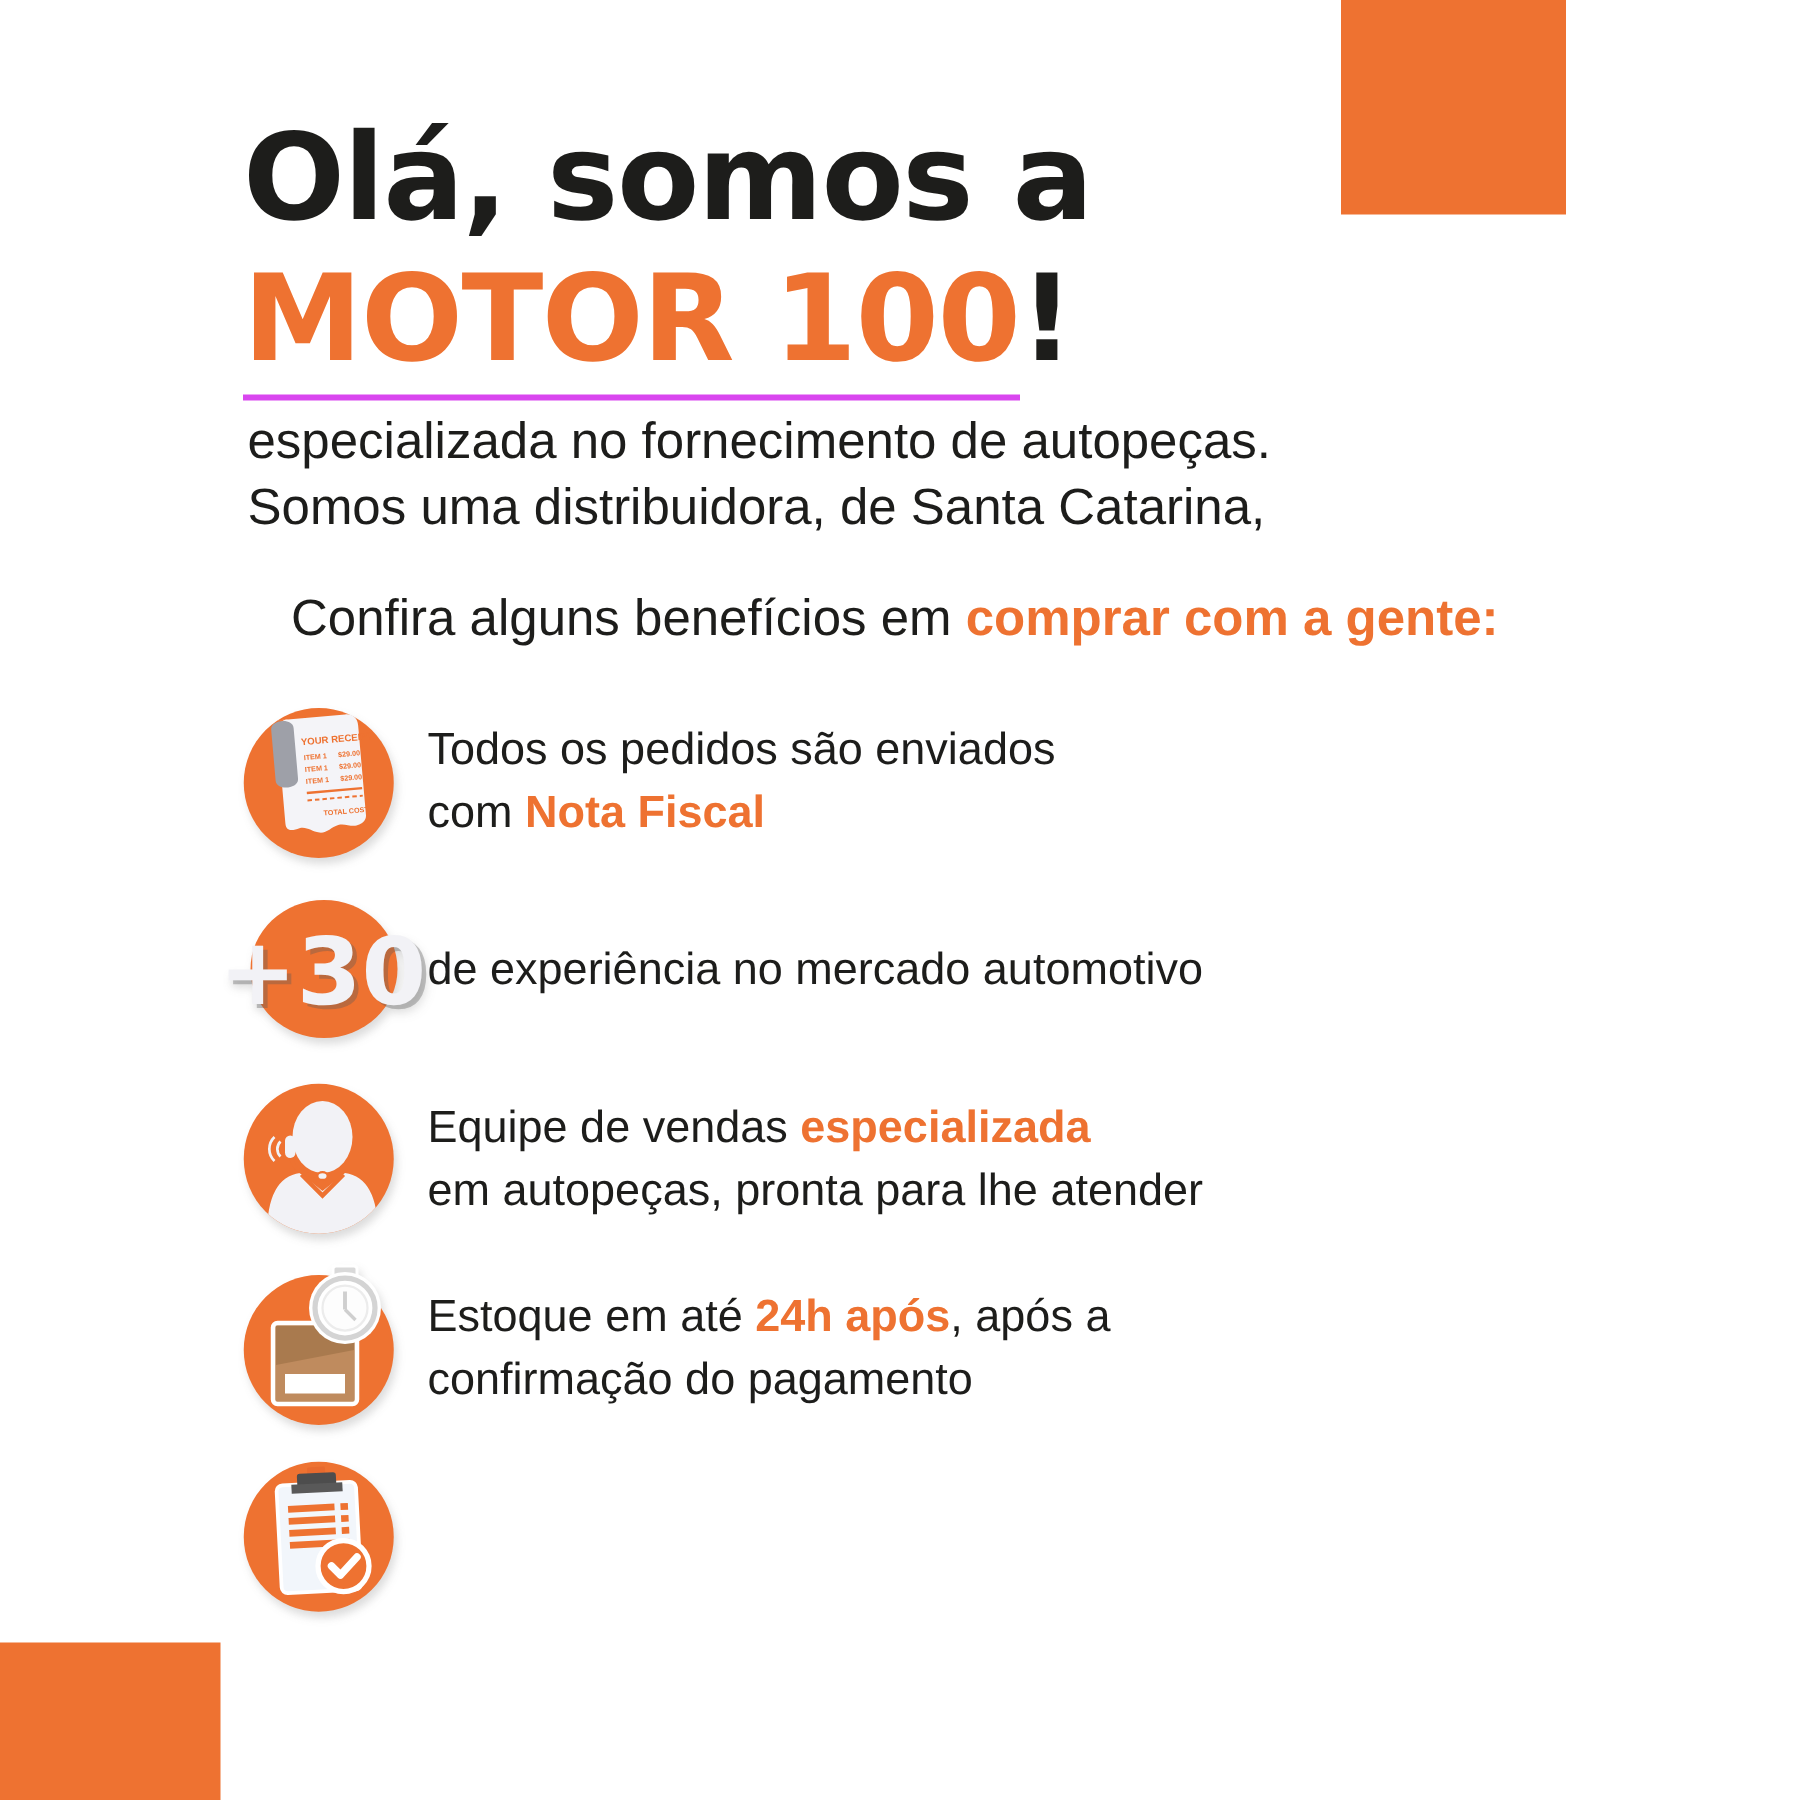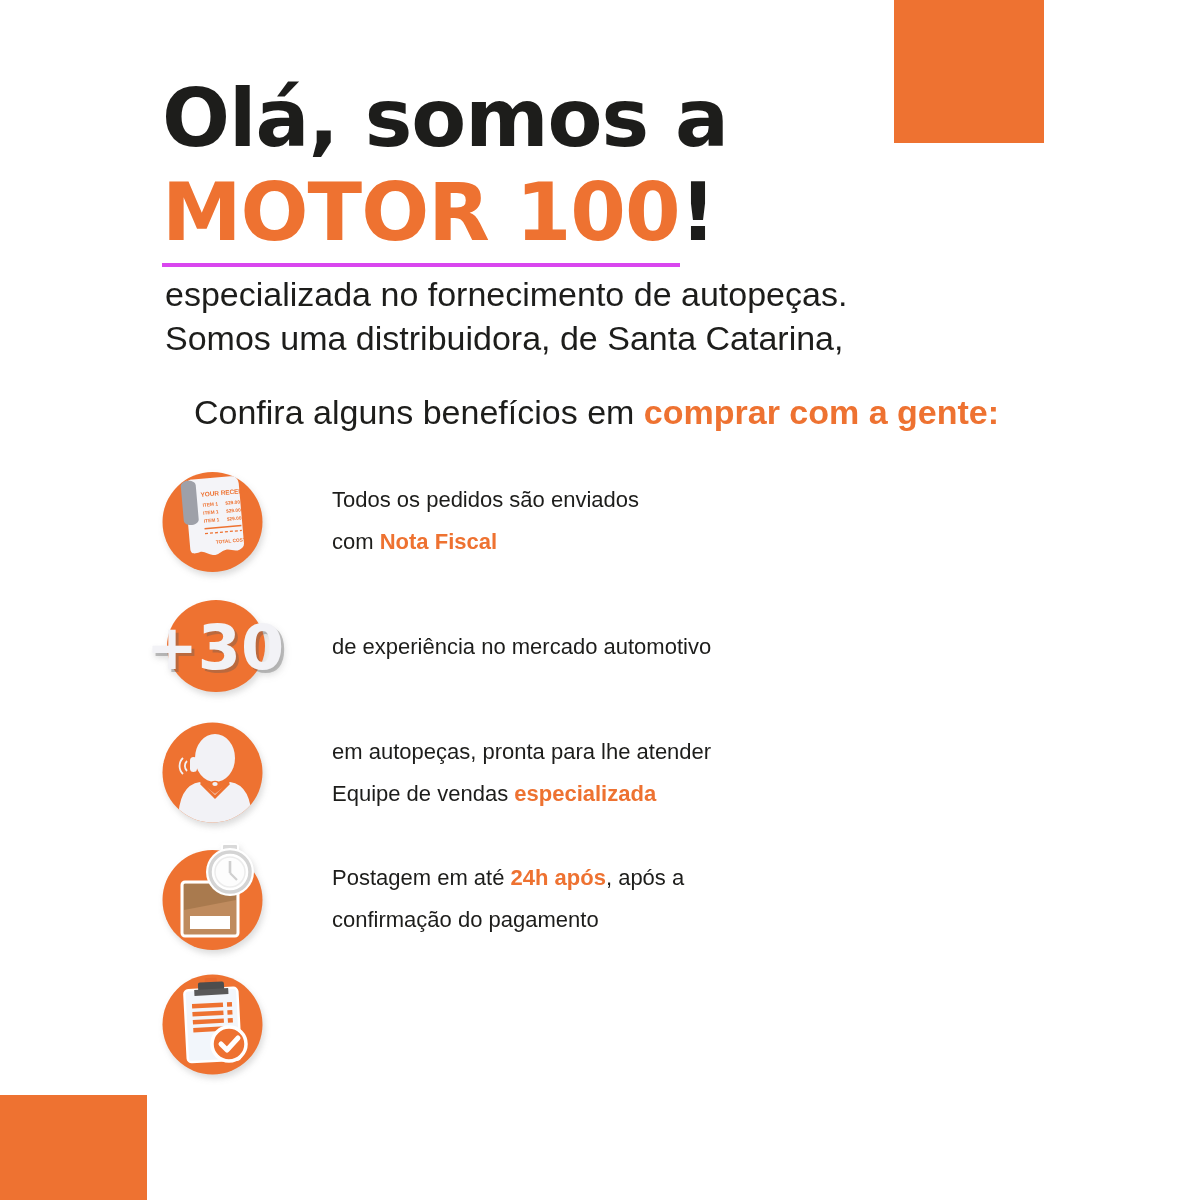--- a/index.html
+++ b/index.html
@@ -19,21 +19,21 @@
 
   .intro { position:absolute; left:165px; top:272px; font-size:34px; line-height:44px; font-weight:400; }
   .cta   { position:absolute; left:165px; top:393px; font-size:34px;margin-left:29px; }
   .hl    { color:#EE7231; font-weight:700; }
 
   .benefits { position:absolute; left:160px; top:468px; width:980px;
               display:flex; flex-direction:column; gap:21px; }
   .brow  { display:flex; align-items:center; min-height:105px; }
   .bicon { width:105px; height:105px; flex:none; margin-right:20px; position:relative; }
   .bicon svg { overflow:visible; display:block; filter:drop-shadow(2px 4px 3px rgba(60,60,60,0.18)); }
-  .btext { font-size:22px; line-height:42px;margin-left:47px; }
+  .btext { font-size:30px; line-height:42px; }
 </style>
 </head>
 <body>
 
 <div class="canvas">
 
   <div class="corner tr"></div>
   <div class="corner bl"></div>
 
   <h1 class="title">
@@ -104,22 +104,22 @@
             <path d="M41 63 L55 77 L69 63" stroke="#EE7231" stroke-width="3" fill="none"></path>
             <rect x="30" y="37" width="7" height="15" rx="3.5" fill="#f2f2f6"></rect>
             <path d="M34 52 q3 12 19 12" stroke="#EE7231" stroke-width="2.4" fill="none"></path>
             <ellipse cx="55" cy="64" rx="3.4" ry="2.6" fill="#f2f2f6" stroke="#EE7231" stroke-width="1.4"></ellipse>
             <path d="M27 41 a7 7 0 0 0 0 10" stroke="#f2f2f6" stroke-width="1.8" fill="none"></path>
             <path d="M23 38 a11 11 0 0 0 0 16" stroke="#f2f2f6" stroke-width="1.8" fill="none"></path>
           </g>
         </svg>
       </div>
       <div class="btext">
+        <div><span>Equipe de vendas </span><span class="hl">especializada</span><span></span></div>
         <div><span>em autopeças, pronta para lhe atender</span><span class="hl"></span><span></span></div>
-        <div><span>Equipe de vendas </span><span class="hl">especializada</span><span></span></div>
       </div>
     </div>
 
     <div class="brow">
       <div class="bicon">
         <svg width="105" height="105" viewBox="0 0 105 105">
           <circle cx="52.5" cy="54" r="50" fill="#EE7231"></circle>
           <g>
             <rect x="22" y="36" width="56" height="54" rx="3" fill="#bf8b5e" stroke="#ffffff" stroke-width="3"></rect>
             <path d="M24 38 h52 v16 l-52 10 z" fill="#a97a4e"></path>
@@ -130,21 +130,21 @@
             <rect x="-4" y="-22" width="8" height="7" fill="#cfcfcf"></rect>
             <circle r="24" fill="#ffffff"></circle>
             <circle r="20" fill="#ffffff" stroke="#d4d4d4" stroke-width="3.5"></circle>
             <circle r="15" fill="#fdfdfd" stroke="#ececec" stroke-width="1.5"></circle>
             <line x1="0" y1="1" x2="0" y2="-11" stroke="#cfcfcf" stroke-width="2.6"></line>
             <line x1="0" y1="1" x2="7" y2="8" stroke="#cfcfcf" stroke-width="2.2"></line>
           </g>
         </svg>
       </div>
       <div class="btext">
-        <div><span>Postagem em até </span><span class="hl">24h após</span><span>, após a</span></div>
+        <div><span>Estoque em até </span><span class="hl">24h após</span><span>, após a</span></div>
         <div><span>confirmação do pagamento</span><span class="hl"></span><span></span></div>
       </div>
     </div>
 
     <div class="brow">
       <div class="bicon">
         <svg width="105" height="105" viewBox="0 0 105 105">
           <circle cx="52.5" cy="52.5" r="50" fill="#EE7231"></circle>
           <g transform="rotate(-3 52 52)">
             <rect x="26" y="17" width="53" height="72" rx="4" fill="#f2f6fb" stroke="#ffffff" stroke-width="2.5"></rect>

